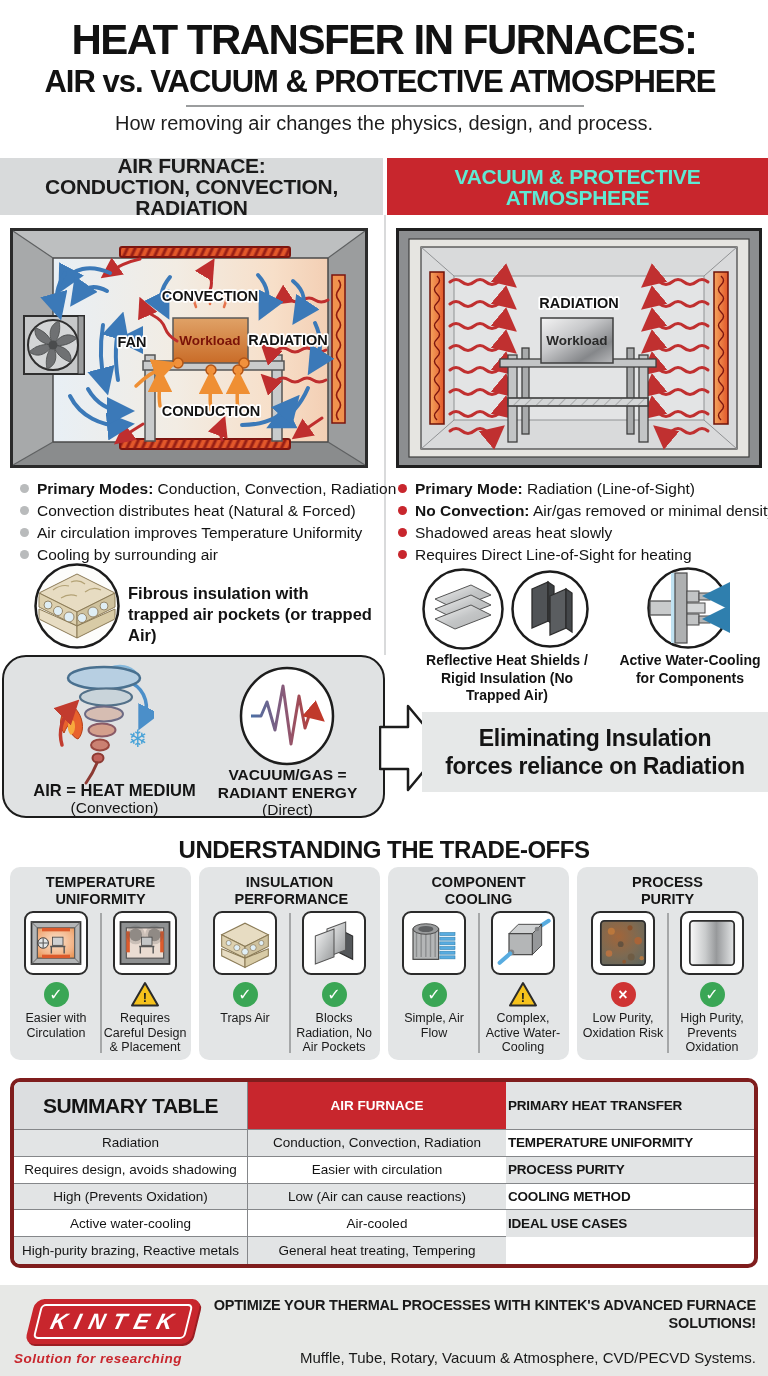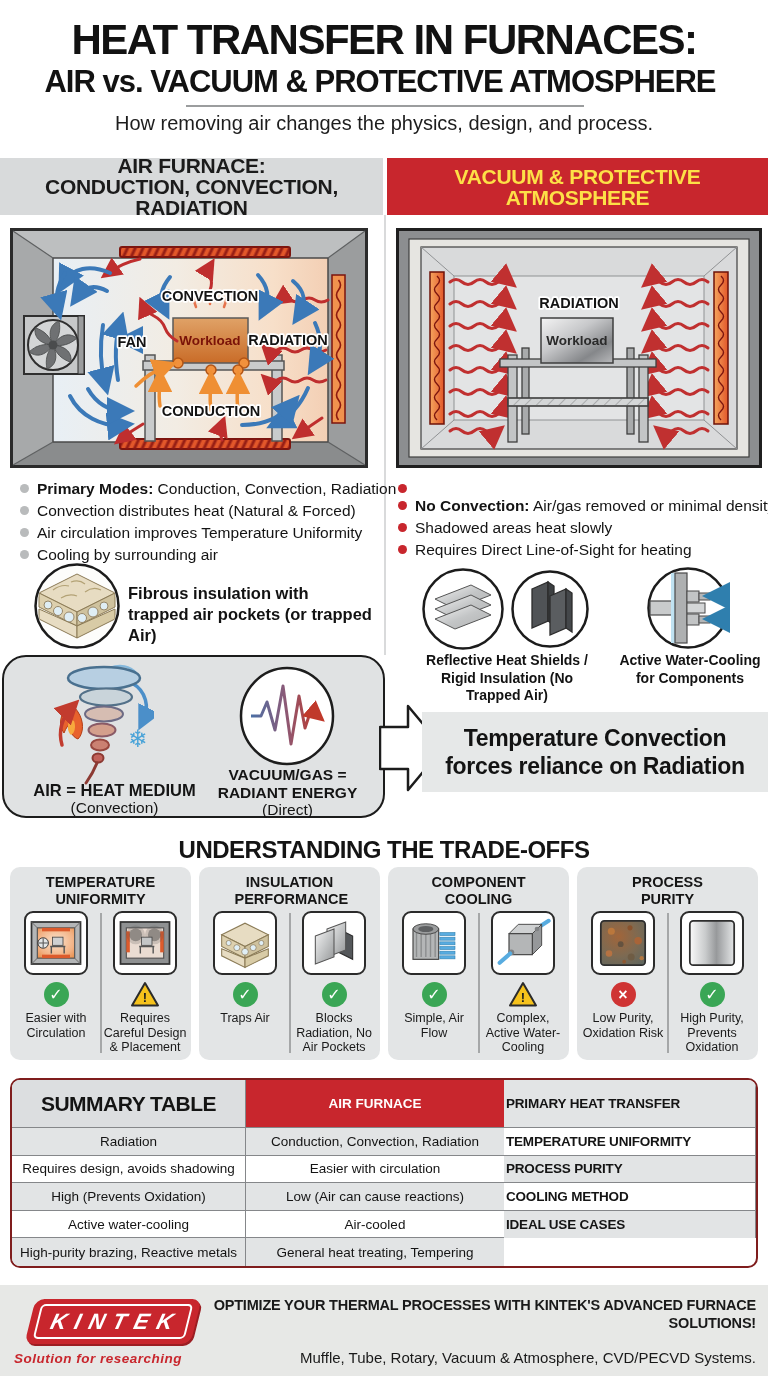--- a/index.html
+++ b/index.html
@@ -9,21 +9,21 @@
   .ctr{text-align:center;}
   
   .title1{top:16px;left:0;width:768px;font-size:42px;font-weight:800;letter-spacing:-1.5px;color:#121212;}
   .title2{top:64px;left:0;width:760px;font-size:31px;font-weight:800;letter-spacing:-1px;color:#121212;}
   .hline{top:105px;left:186px;width:398px;height:2px;background:#9b9d9e;}
   .subtitle{top:112px;left:0;width:768px;font-size:20px;color:#1d1d1d;}
   
   .colhead{top:158px;height:57px;display:flex;align-items:center;justify-content:center;
            text-align:center;font-weight:800;font-size:21px;line-height:21px;letter-spacing:-0.3px;}
   .colhead.airh{left:0;width:383px;background:#d8dadb;color:#1b1b1b;}
-  .colhead.vach{left:387px;width:381px;background:#c8262d;color:#fde047;}
+  .colhead.vach{left:387px;width:381px;background:#c8262d;color:#5eead4;}
   .vdiv{left:384px;top:215px;width:2px;height:440px;background:#d9dadb;}
   
   .bullets{top:479px;font-size:15.5px;line-height:19px;}
   .bullets .row{display:flex;gap:8px;margin-bottom:3px;white-space:nowrap;}
   .bullets .dot{flex:none;width:9px;height:9px;border-radius:50%;margin-top:5px;}
   .bullets.airb{left:20px;width:362px;}
   .bullets.vacb{left:398px;width:370px;}
   .bullets.airb .dot{background:#b9bbbc;}
   .bullets.vacb .dot{background:#c8262d;}
   .bullets b{font-weight:700;}
@@ -48,21 +48,21 @@
   .half.l{left:1px;} .half.r{right:1px;}
   .tile{width:60px;height:60px;background:#fff;border:2px solid #2b2b2b;border-radius:9px;
         display:flex;align-items:center;justify-content:center;}
   .status{margin-top:6px;height:27px;display:flex;align-items:center;}
   .chk,.crs{width:25px;height:25px;border-radius:50%;color:#fff;font-size:16px;font-weight:800;
         display:flex;align-items:center;justify-content:center;}
   .chk{background:#3aa655;} .crs{background:#cf3434;}
   .ccap{margin-top:3px;text-align:center;font-size:12.5px;line-height:14.5px;font-weight:500;color:#1a1a1a;width:88px;}
   .cdiv{position:absolute;left:90px;top:46px;width:1.5px;height:140px;background:#a5a7a8;}
   
-  .sumTable{left:10px;top:1078px;width:748px;height:190px;border:2px solid #7f1d1d;border-radius:10px;
+  .sumTable{left:10px;top:1078px;width:748px;height:190px;border:4px solid #7f1d1d;border-radius:10px;
             overflow:hidden;display:grid;grid-template-columns:234px 258px 252px;
             grid-template-rows:48px repeat(5,1fr);background:#fff;box-sizing:border-box;}
   .tc{display:flex;align-items:center;justify-content:center;text-align:center;
       border-bottom:1.5px solid #85878a;border-right:1.5px solid #85878a;font-size:13.5px;}
   .tc.last{border-right:none;} .tc.bot{border-bottom:none;}
   .tc.lab{justify-content:flex-start;padding-left:2px;font-weight:800;letter-spacing:-0.2px;font-size:13.5px;}
   .tc.hlab{background:#dcdee0;font-size:21px;font-weight:800;justify-content:center;padding-left:0;letter-spacing:-0.5px;}
   .tc.red{background:#c8262d;color:#fff;font-weight:800;line-height:16px;font-size:13.5px;}
   .tc.red.mid{border-right:1.5px solid rgba(255,255,255,0.8);}
   .rowA{background:#e2e4e5;} .rowB{background:#fff;}
@@ -315,20 +315,21 @@
       </div>
     <div class="row">
         <span class="dot"></span>
         <div><b></b><span>Cooling by surrounding air</span></div>
       </div>
   </div>
 
   <div class="abs bullets vacb">
     <div class="row">
         <span class="dot"></span>
+        <div><b>Primary Mode:</b><span> Radiation (Line-of-Sight)</span></div>
       </div>
     <div class="row">
         <span class="dot"></span>
         <div><b>No Convection:</b><span> Air/gas removed or minimal density</span></div>
       </div>
     <div class="row">
         <span class="dot"></span>
         <div><b></b><span>Shadowed areas heat slowly</span></div>
       </div>
     <div class="row">
@@ -449,21 +450,21 @@
     </defs>
     <ellipse cx="49" cy="50" rx="46" ry="48" fill="#ffffff" stroke="#1d1d1d" stroke-width="2.5"></ellipse>
     <path d="M13,50 L23,50 L29,36 L37,64 L45,20 L53,78 L61,30 L67,62 L73,44 L80,50" fill="none" stroke="url(#wg)" stroke-width="3" stroke-linejoin="round" marker-end="url(#mRW)"></path>
   </svg>
   <div class="abs vacMedLabel">VACUUM/GAS = RADIANT ENERGY</div>
   <div class="abs vacMedSub">(Direct)</div>
   <svg class="abs" style="left:379px;top:704px;" width="68" height="88" viewBox="0 0 68 88">
     <polygon points="1,23 29,23 29,2 64,44 29,86 29,65 1,65" fill="#ffffff" stroke="#1c1c1c" stroke-width="2.5" stroke-linejoin="round"></polygon>
   </svg>
   <div class="abs msgBand">
-    <div>Temperature Convection</div>
+    <div>Eliminating Insulation</div>
     <div>forces reliance on Radiation</div>
   </div>
 
   <div class="abs ctr toTitle">UNDERSTANDING THE TRADE-OFFS</div>
 
   <div class="abs card" style="left:10px;">
     <div class="ctitle">TEMPERATURE UNIFORMITY</div>
     <div class="cdiv"></div>
     <div class="half l">
       <div class="tile">

